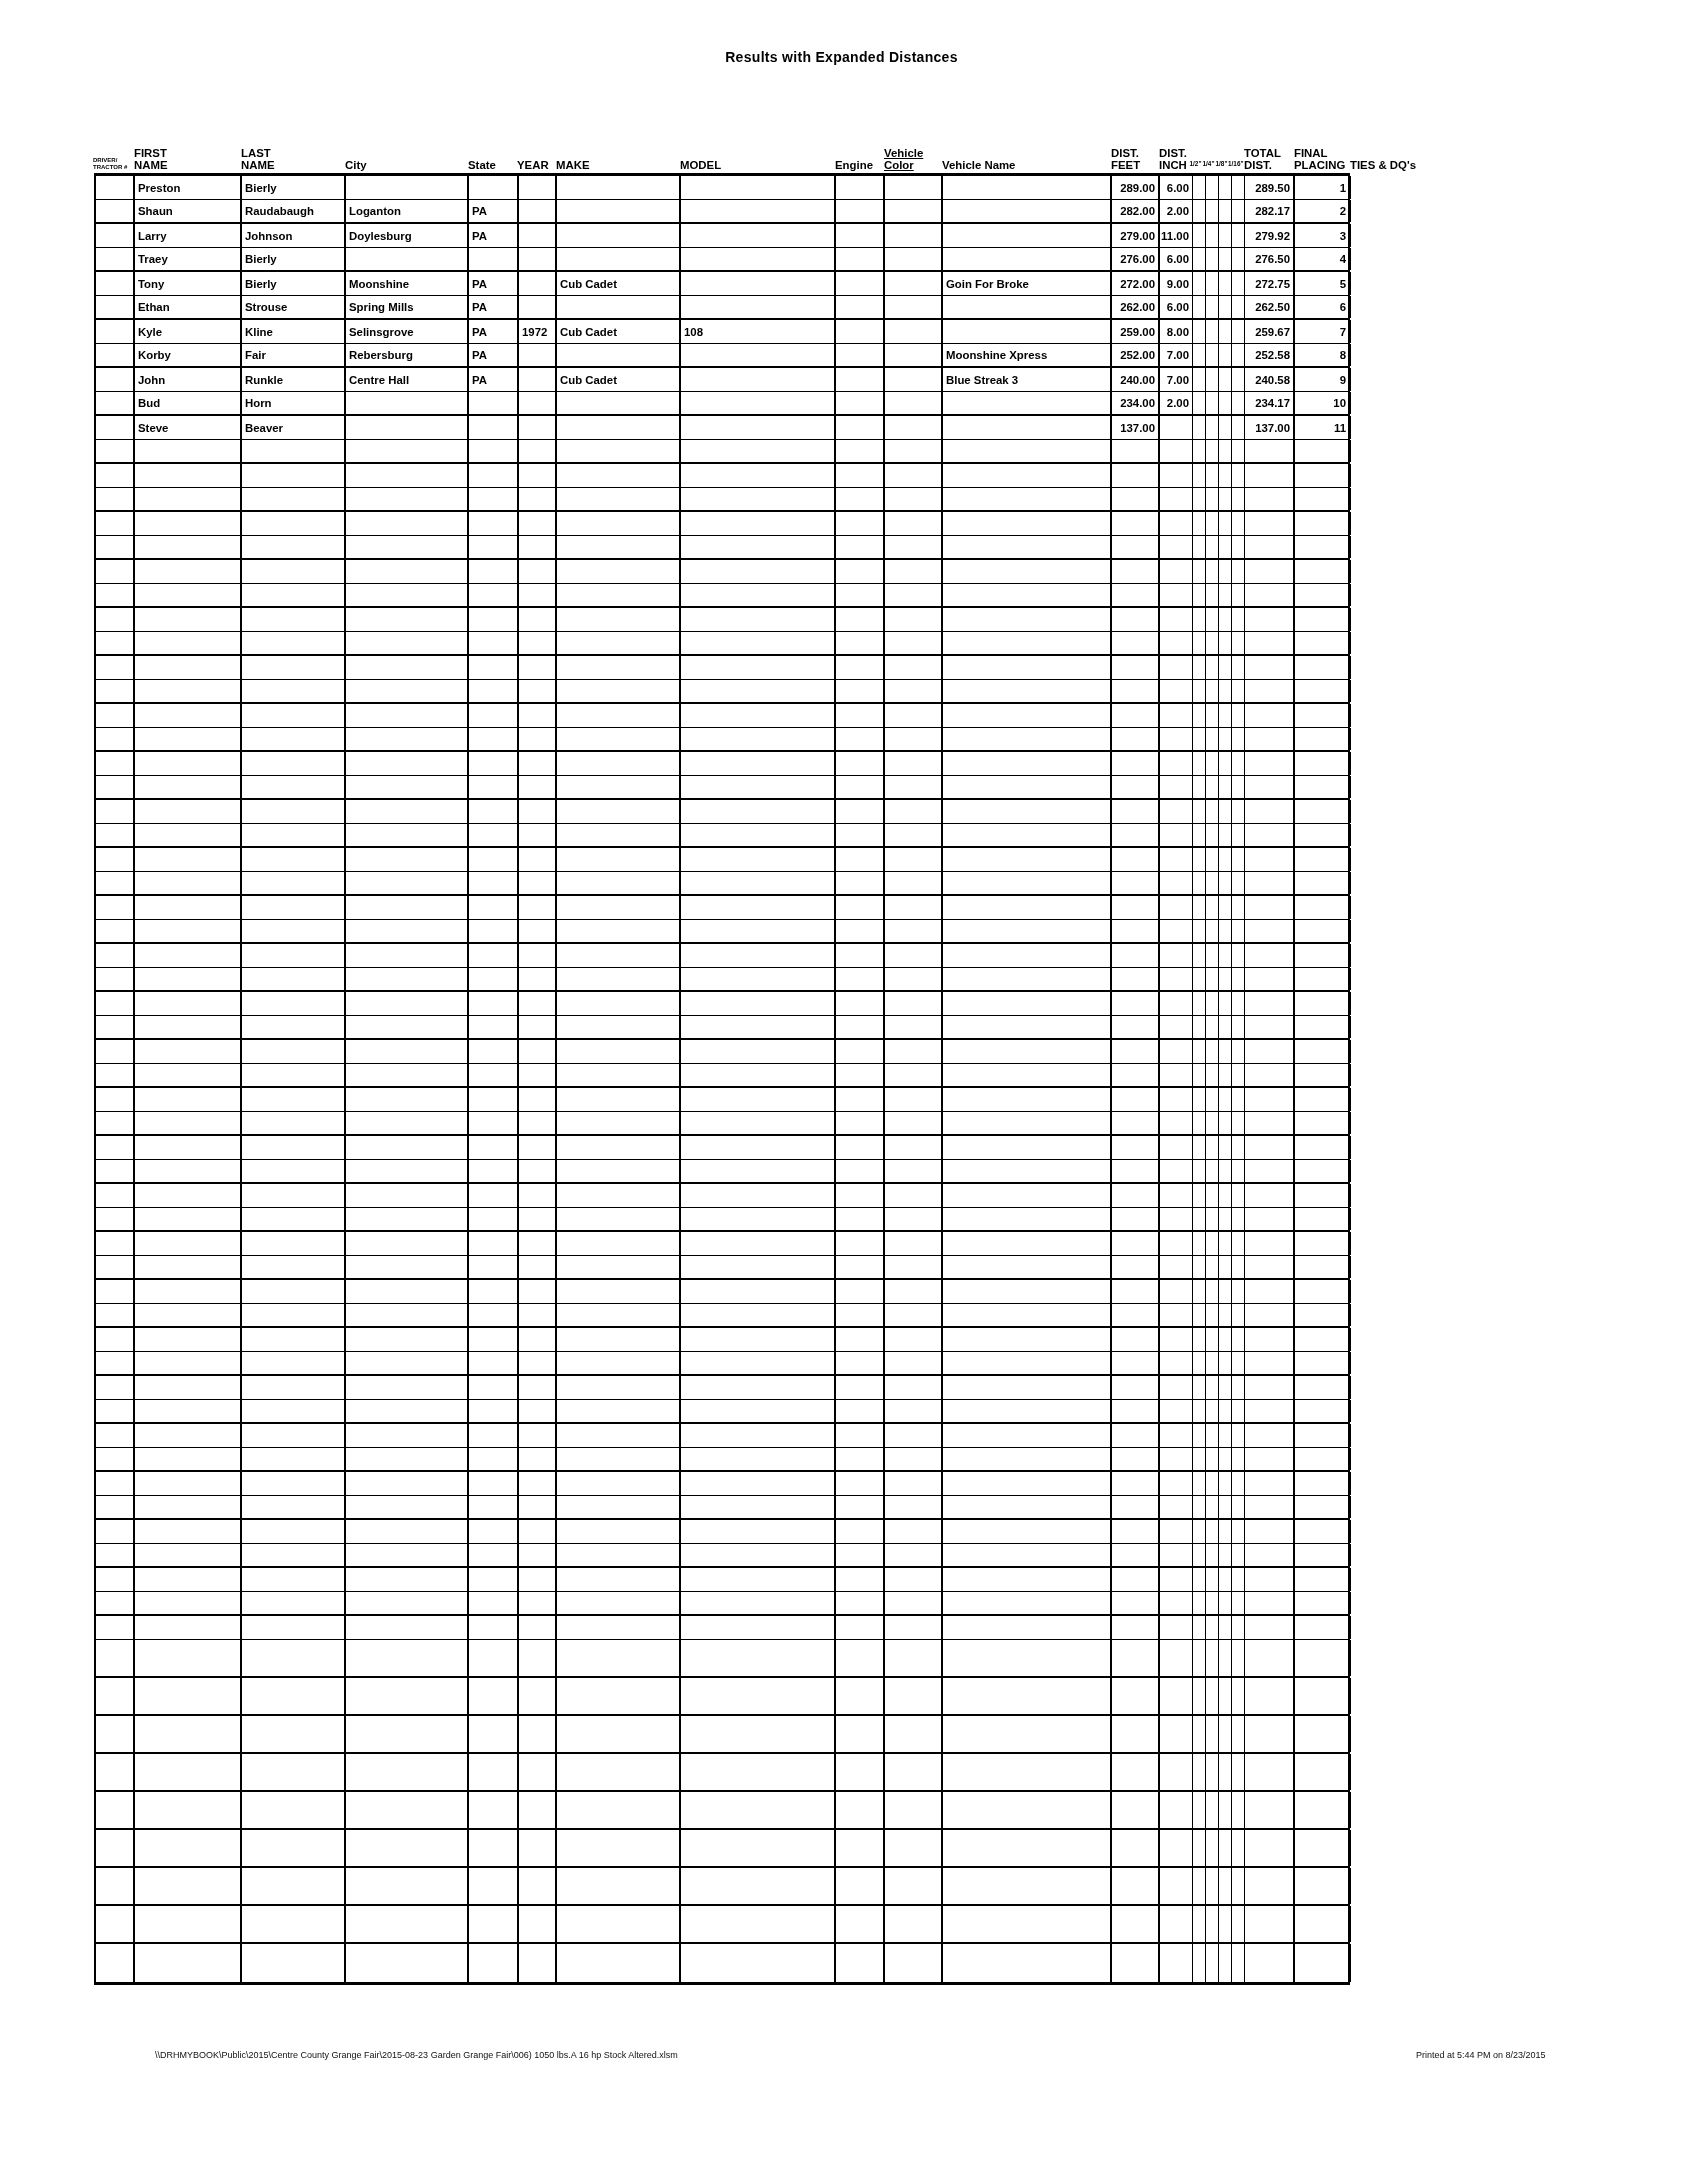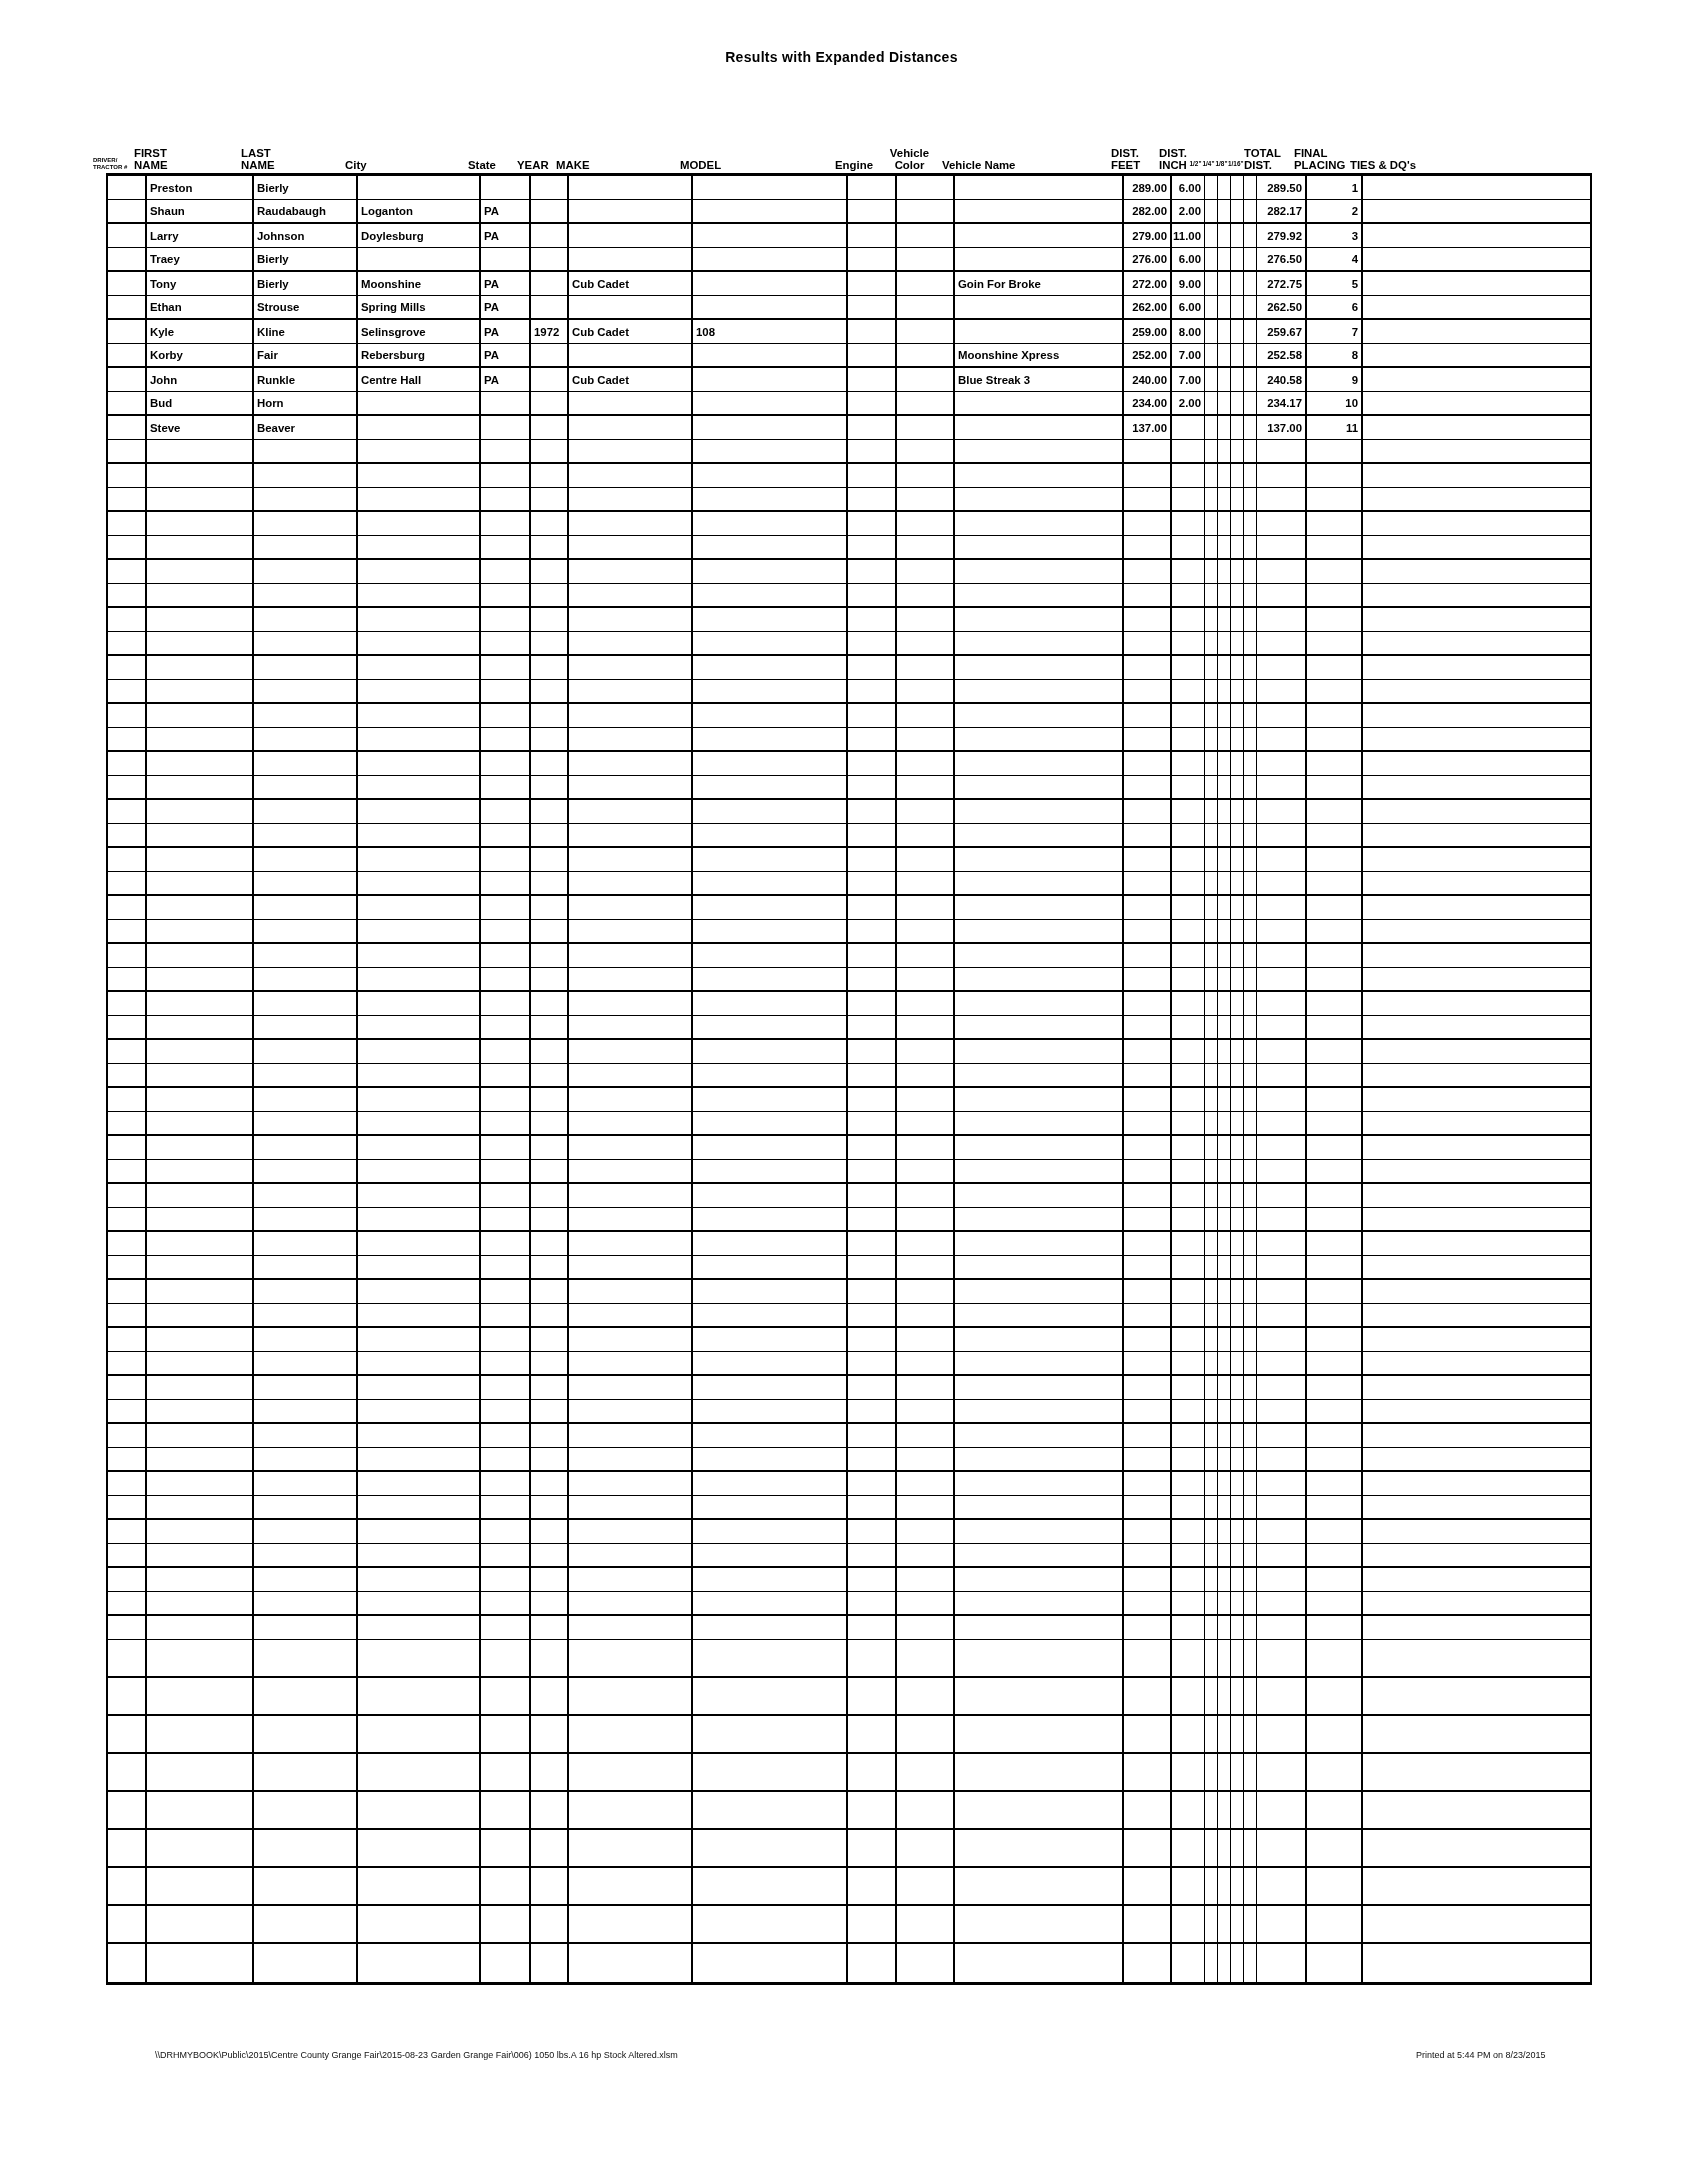--- a/index.html
+++ b/index.html
@@ -20,27 +20,27 @@
   
   #header-row {
     position:absolute; left:92px; top:137px; width:1486px; height:37px;
     align-items:end;
   }
   .hc {
     font-size:11.4px; font-weight:bold; line-height:12px;
     white-space:pre-line; padding:0 0 3px 3px; overflow:visible;
   }
   .hc.c0 { font-size:6px; line-height:7px; padding-left:1px; white-space:pre-line; }
-  .hc.c9 { text-align:center; padding-right:4px; }
+  .hc.c9 { text-align:left; padding-right:4px;text-decoration:underline; }
   .hc.c13,.hc.c14,.hc.c15,.hc.c16 { font-size:6.4px; padding:0 0 4px 0; text-align:center; white-space:nowrap; }
   .hc.c5 { padding-left:2px; }
 
   
   #results-table {
-    position:absolute; left:106px; top:173px; width:1486px;
+    position:absolute; left:94px; top:173px; width:1256px;
     border:2px solid #000; border-top-width:3px; border-bottom-width:3px;
   }
   .r { border-bottom:1px solid #000; height:24px; }
   .r:nth-child(even) { border-bottom-width:2px; }
   .r.tall { height:38px; border-bottom-width:2px; }
   .r:last-child { border-bottom:none; }
   .tc {
     border-right:2px solid #000; overflow:hidden;
     font-size:11.4px; font-weight:bold;
     display:flex; align-items:center; padding:0 3px;

